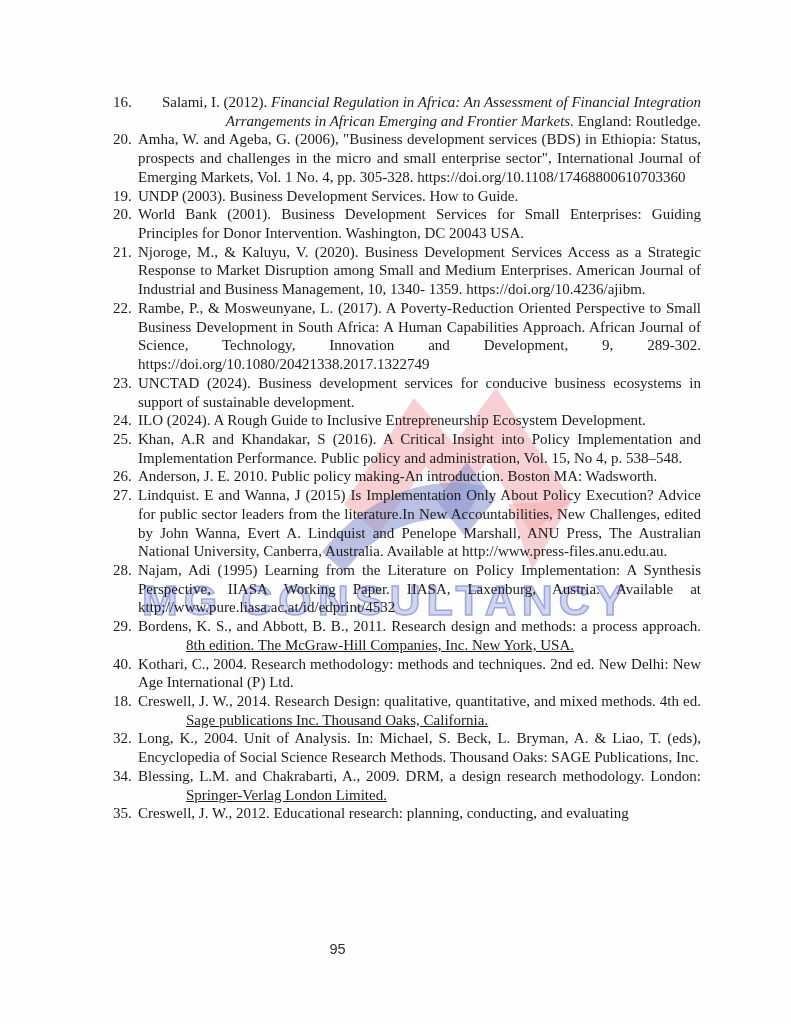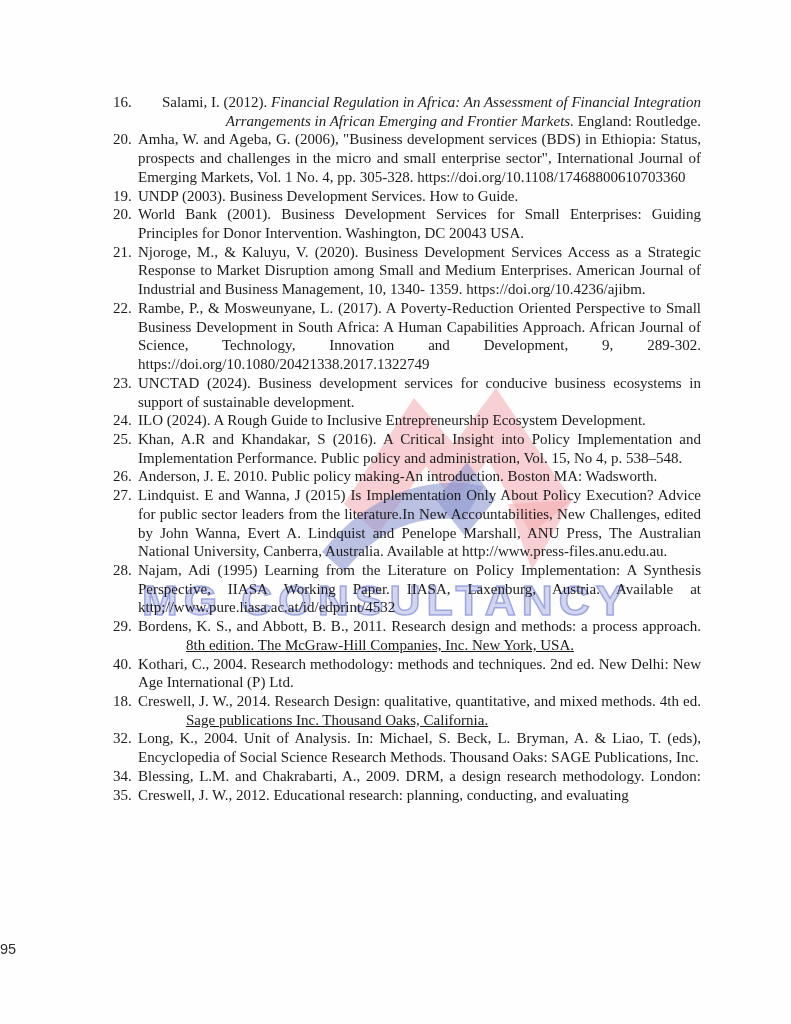--- a/index.html
+++ b/index.html
@@ -33,21 +33,21 @@
   .ref .num { flex:0 0 25px; width:25px; }
   .ref .body { flex:1; text-align:justify; }
   .ref .body.nojust { text-align:right; }
   .ref .body.jlast { text-align-last:justify; }
   .ref .body .cont { margin-left:48px; text-align:left; text-align-last:left;text-decoration:underline; }
   .it { font-style:italic; }
 
   
   .pagenum {
     position:absolute; left:0; top:941px; width:675px; z-index:1;
-    text-align:left;
+    text-align:center;
     font-family:"Liberation Sans","DejaVu Sans",sans-serif;
     font-size:14.5px; color:#2e2e2e;
   }
 </style>
 </head>
 <body>
 
 <div class="page">
 
   <div class="wm-logo">
@@ -121,21 +121,21 @@
       <div class="ref">
         <span class="num">18.</span>
         <span class="body jlast"><span>Creswell, J. W., 2014. Research Design: qualitative, quantitative, and mixed methods. 4th ed.</span><div class="cont">Sage publications Inc. Thousand Oaks, California.</div></span>
       </div>
       <div class="ref">
         <span class="num">32.</span>
         <span class="body"><span>Long, K., 2004. Unit of Analysis. In: Michael, S. Beck, L. Bryman, A. &amp; Liao, T. (eds), Encyclopedia of Social Science Research Methods. Thousand Oaks: SAGE Publications, Inc.</span></span>
       </div>
       <div class="ref">
         <span class="num">34.</span>
-        <span class="body jlast"><span>Blessing, L.M. and Chakrabarti, A., 2009. DRM, a design research methodology. London:</span></span>
+        <span class="body jlast"><span>Blessing, L.M. and Chakrabarti, A., 2009. DRM, a design research methodology. London:</span><div class="cont">Springer-Verlag London Limited.</div></span>
       </div>
       <div class="ref">
         <span class="num">35.</span>
         <span class="body"><span>Creswell, J. W., 2012. Educational research: planning, conducting, and evaluating</span></span>
       </div>
     </div>
 
   <div class="pagenum">95</div>
 
 </div>

